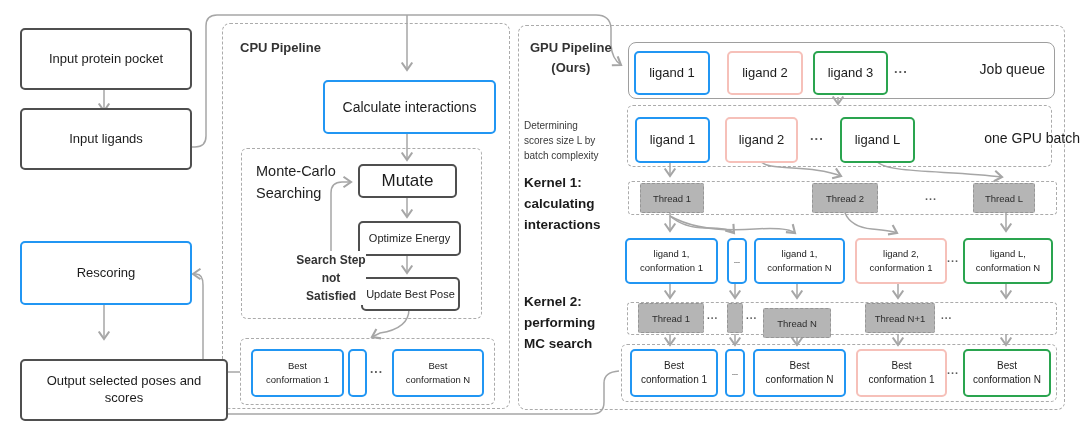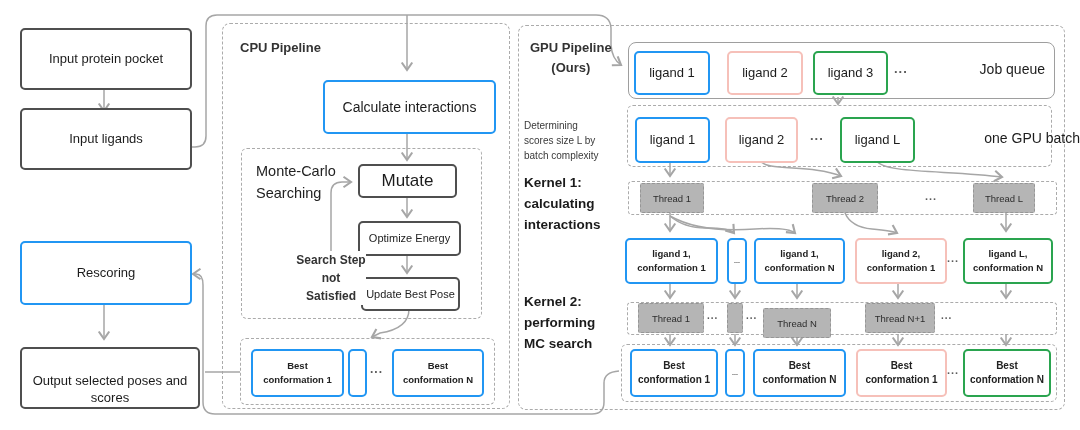--- a/index.html
+++ b/index.html
@@ -25,21 +25,21 @@
     position:absolute;z-index:3;background:#b5b5b5;border:1px dashed #969696;border-radius:2px;
     display:flex;align-items:center;justify-content:center;
     font-size:9.5px;color:#2d2d2d;font-weight:500;
   }
   .lbl{position:absolute;z-index:3;white-space:nowrap;}
   .title{font-size:13px;font-weight:600;color:#333;line-height:1.5;text-align:center;}
   .kernel{font-size:13.5px;font-weight:600;color:#1b1b1b;line-height:1.55;}
   .small-note{font-size:10px;font-weight:500;color:#3a3a3a;line-height:1.5;}
   .dots{font-size:12px;font-weight:700;color:#5a5a5a;letter-spacing:1px;}
   .two-line{font-size:9.5px;line-height:1.45;font-weight:400;color:#222;}
-  .two-line span{display:block;font-weight:bold;}
+  .two-line span{display:block;}
   .ligand-font{font-size:13px;font-weight:400;}
   .tiny-dots{font-size:7px;color:#555;font-weight:700;letter-spacing:0;}
   svg.wires{position:absolute;z-index:2;left:0;top:0;}
 </style>
 </head>
 <body>
 
 <div id="stage">
 
   <div class="dash" style="left:222px;top:23px;width:286px;height:384px;"></div>
@@ -104,21 +104,21 @@
 
   <div class="box" style="left:20px;top:28px;width:168px;height:58px;">
     <span>Input protein pocket</span>
   </div>
   <div class="box" style="left:20px;top:108px;width:168px;height:58px;">
     <span>Input ligands</span>
   </div>
   <div class="box blue" style="left:20px;top:241px;width:168px;height:60px;">
     <span>Rescoring</span>
   </div>
-  <div class="box" style="left:20px;top:347px;width:168px;height:58px;padding:0 4px;align-items:flex-end;">
+  <div class="box" style="left:20px;top:359px;width:168px;height:58px;padding:0 18px;">
     <span>Output selected poses and scores</span>
   </div>
 
   <div class="lbl title" style="left:240px;top:38px;">CPU Pipeline</div>
 
   <div class="box blue" style="left:323px;top:80px;width:169px;height:50px;font-size:14px;">
     <span>Calculate interactions</span>
   </div>
 
   <div class="lbl" style="left:256px;top:160px;font-size:14.5px;font-weight:500;color:#222;line-height:1.55;">

